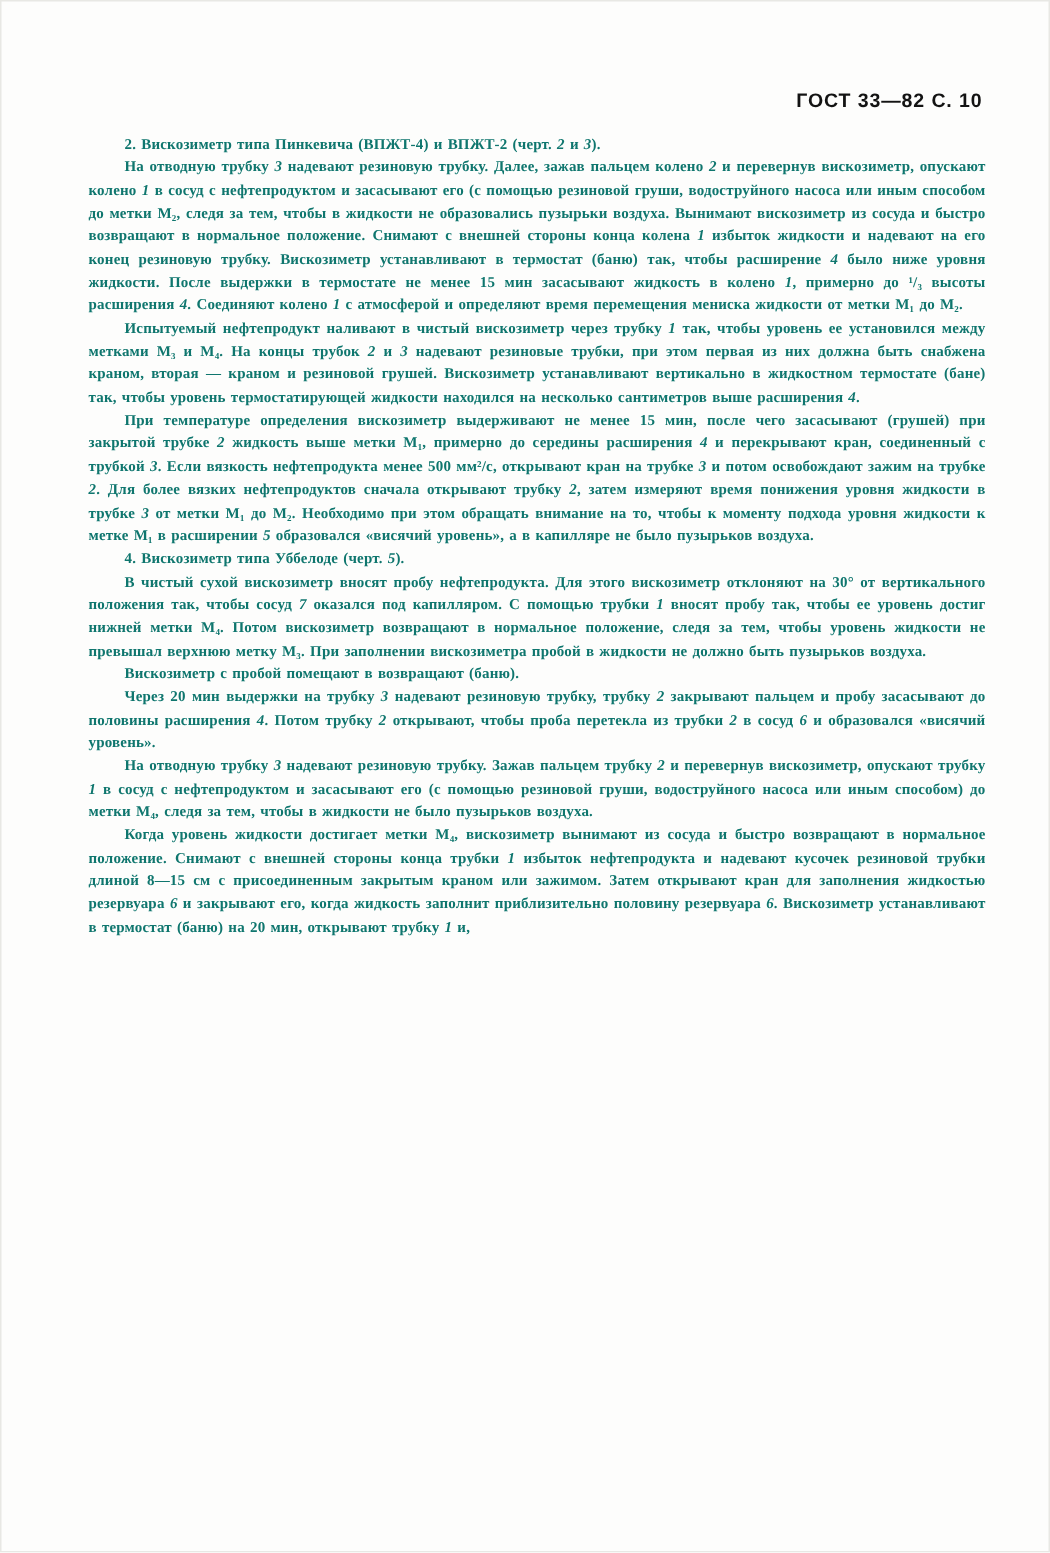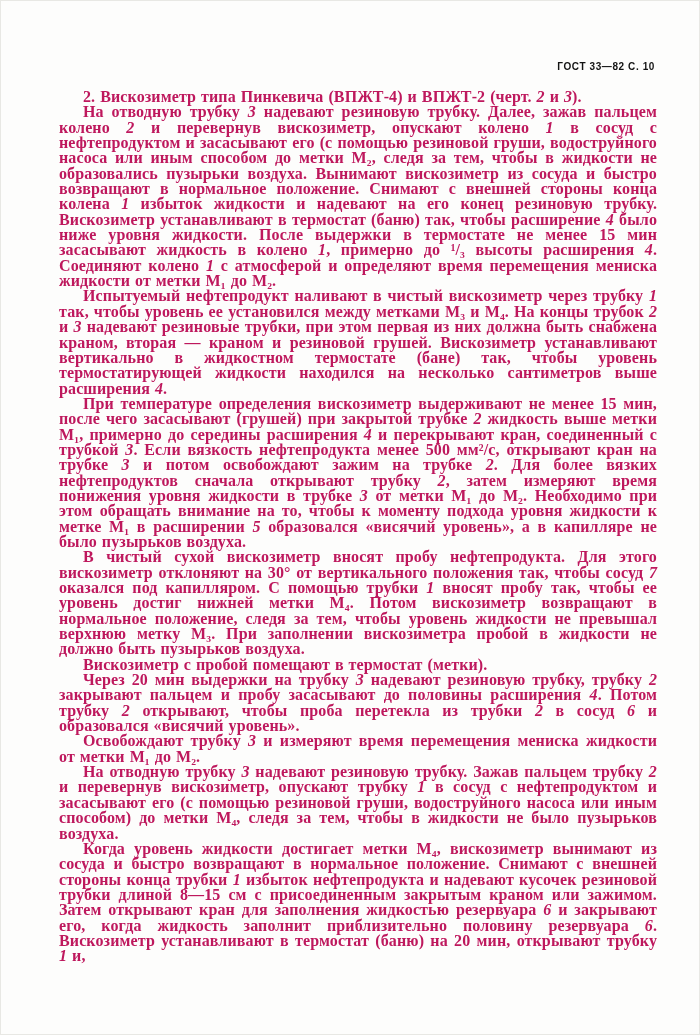--- a/index.html
+++ b/index.html
@@ -21,55 +21,55 @@
     padding: 58px 43px 20px 58px;
     color: #191919;
     font-family: "Liberation Serif", "DejaVu Serif", serif;
     font-weight: 700;
     -webkit-font-smoothing: antialiased;
   }
   .doc-header {
     text-align: right;
     font-family: "Liberation Sans", "DejaVu Sans", sans-serif;
     font-weight: 700;
-    font-size: 10px;
+    font-size: 13px;
     line-height: 16px;
     letter-spacing: 0.6px;
     color: #131313;
     margin: 0 1px 14px 0;
   }
   .body-text {
     width: 598px;
   }
   .para {
     margin: 0;
-    font-size: 16px;
+    font-size: 10px;
     line-height: 15.35px;
     text-align: justify;
     text-indent: 24px;
     letter-spacing: 0.12px;
     word-spacing: 0.8px;
-    color: #be185d;
+    color: #0f766e;
   }
   .para i {
     font-style: italic;
   }
 </style>
 </head>
 <body>
 
 <div class="page">
   <div class="doc-header">
     <span>ГОСТ 33—82 С. 10</span>
   </div>
   <div class="body-text">
       <p class="para">2. Вискозиметр типа Пинкевича (ВПЖТ-4) и ВПЖТ-2 (черт. <i>2</i> и <i>3</i>).</p>
       <p class="para">На отводную трубку <i>3</i> надевают резиновую трубку. Далее, зажав пальцем колено <i>2</i> и перевернув вискозиметр, опускают колено <i>1</i> в сосуд с нефтепродуктом и засасывают его (с помощью резиновой груши, водоструйного насоса или иным способом до метки М₂, следя за тем, чтобы в жидкости не образовались пузырьки воздуха. Вынимают вискозиметр из сосуда и быстро возвращают в нормальное положение. Снимают с внешней стороны конца колена <i>1</i> избыток жидкости и надевают на его конец резиновую трубку. Вискозиметр устанавливают в термостат (баню) так, чтобы расширение <i>4</i> было ниже уровня жидкости. После выдержки в термостате не менее 15 мин засасывают жидкость в колено <i>1</i>, примерно до ¹/₃ высоты расширения <i>4</i>. Соединяют колено <i>1</i> с атмосферой и определяют время перемещения мениска жидкости от метки М₁ до М₂.</p>
       <p class="para">Испытуемый нефтепродукт наливают в чистый вискозиметр через трубку <i>1</i> так, чтобы уровень ее установился между метками М₃ и М₄. На концы трубок <i>2</i> и <i>3</i> надевают резиновые трубки, при этом первая из них должна быть снабжена краном, вторая — краном и резиновой грушей. Вискозиметр устанавливают вертикально в жидкостном термостате (бане) так, чтобы уровень термостатирующей жидкости находился на несколько сантиметров выше расширения <i>4</i>.</p>
       <p class="para">При температуре определения вискозиметр выдерживают не менее 15 мин, после чего засасывают (грушей) при закрытой трубке <i>2</i> жидкость выше метки М₁, примерно до середины расширения <i>4</i> и перекрывают кран, соединенный с трубкой <i>3</i>. Если вязкость нефтепродукта менее 500 мм²/с, открывают кран на трубке <i>3</i> и потом освобождают зажим на трубке <i>2</i>. Для более вязких нефтепродуктов сначала открывают трубку <i>2</i>, затем измеряют время понижения уровня жидкости в трубке <i>3</i> от метки М₁ до М₂. Необходимо при этом обращать внимание на то, чтобы к моменту подхода уровня жидкости к метке М₁ в расширении <i>5</i> образовался «висячий уровень», а в капилляре не было пузырьков воздуха.</p>
+      <p class="para">4. Вискозиметр типа Уббелоде (черт. <i>5</i>).</p>
       <p class="para">В чистый сухой вискозиметр вносят пробу нефтепродукта. Для этого вискозиметр отклоняют на 30° от вертикального положения так, чтобы сосуд <i>7</i> оказался под капилляром. С помощью трубки <i>1</i> вносят пробу так, чтобы ее уровень достиг нижней метки М₄. Потом вискозиметр возвращают в нормальное положение, следя за тем, чтобы уровень жидкости не превышал верхнюю метку М₃. При заполнении вискозиметра пробой в жидкости не должно быть пузырьков воздуха.</p>
-      <p class="para">Вискозиметр с пробой помещают в термостат (метки).</p>
+      <p class="para">Вискозиметр с пробой помещают в возвращают (баню).</p>
       <p class="para">Через 20 мин выдержки на трубку <i>3</i> надевают резиновую трубку, трубку <i>2</i> закрывают пальцем и пробу засасывают до половины расширения <i>4</i>. Потом трубку <i>2</i> открывают, чтобы проба перетекла из трубки <i>2</i> в сосуд <i>6</i> и образовался «висячий уровень».</p>
-      <p class="para">Освобождают трубку <i>3</i> и измеряют время перемещения мениска жидкости от метки М₁ до М₂.</p>
       <p class="para">На отводную трубку <i>3</i> надевают резиновую трубку. Зажав пальцем трубку <i>2</i> и перевернув вискозиметр, опускают трубку <i>1</i> в сосуд с нефтепродуктом и засасывают его (с помощью резиновой груши, водоструйного насоса или иным способом) до метки М₄, следя за тем, чтобы в жидкости не было пузырьков воздуха.</p>
       <p class="para">Когда уровень жидкости достигает метки М₄, вискозиметр вынимают из сосуда и быстро возвращают в нормальное положение. Снимают с внешней стороны конца трубки <i>1</i> избыток нефтепродукта и надевают кусочек резиновой трубки длиной 8—15 см с присоединенным закрытым краном или зажимом. Затем открывают кран для заполнения жидкостью резервуара <i>6</i> и закрывают его, когда жидкость заполнит приблизительно половину резервуара <i>6</i>. Вискозиметр устанавливают в термостат (баню) на 20 мин, открывают трубку <i>1</i> и,</p>
     </div>
 </div>
 
 </body></html>

